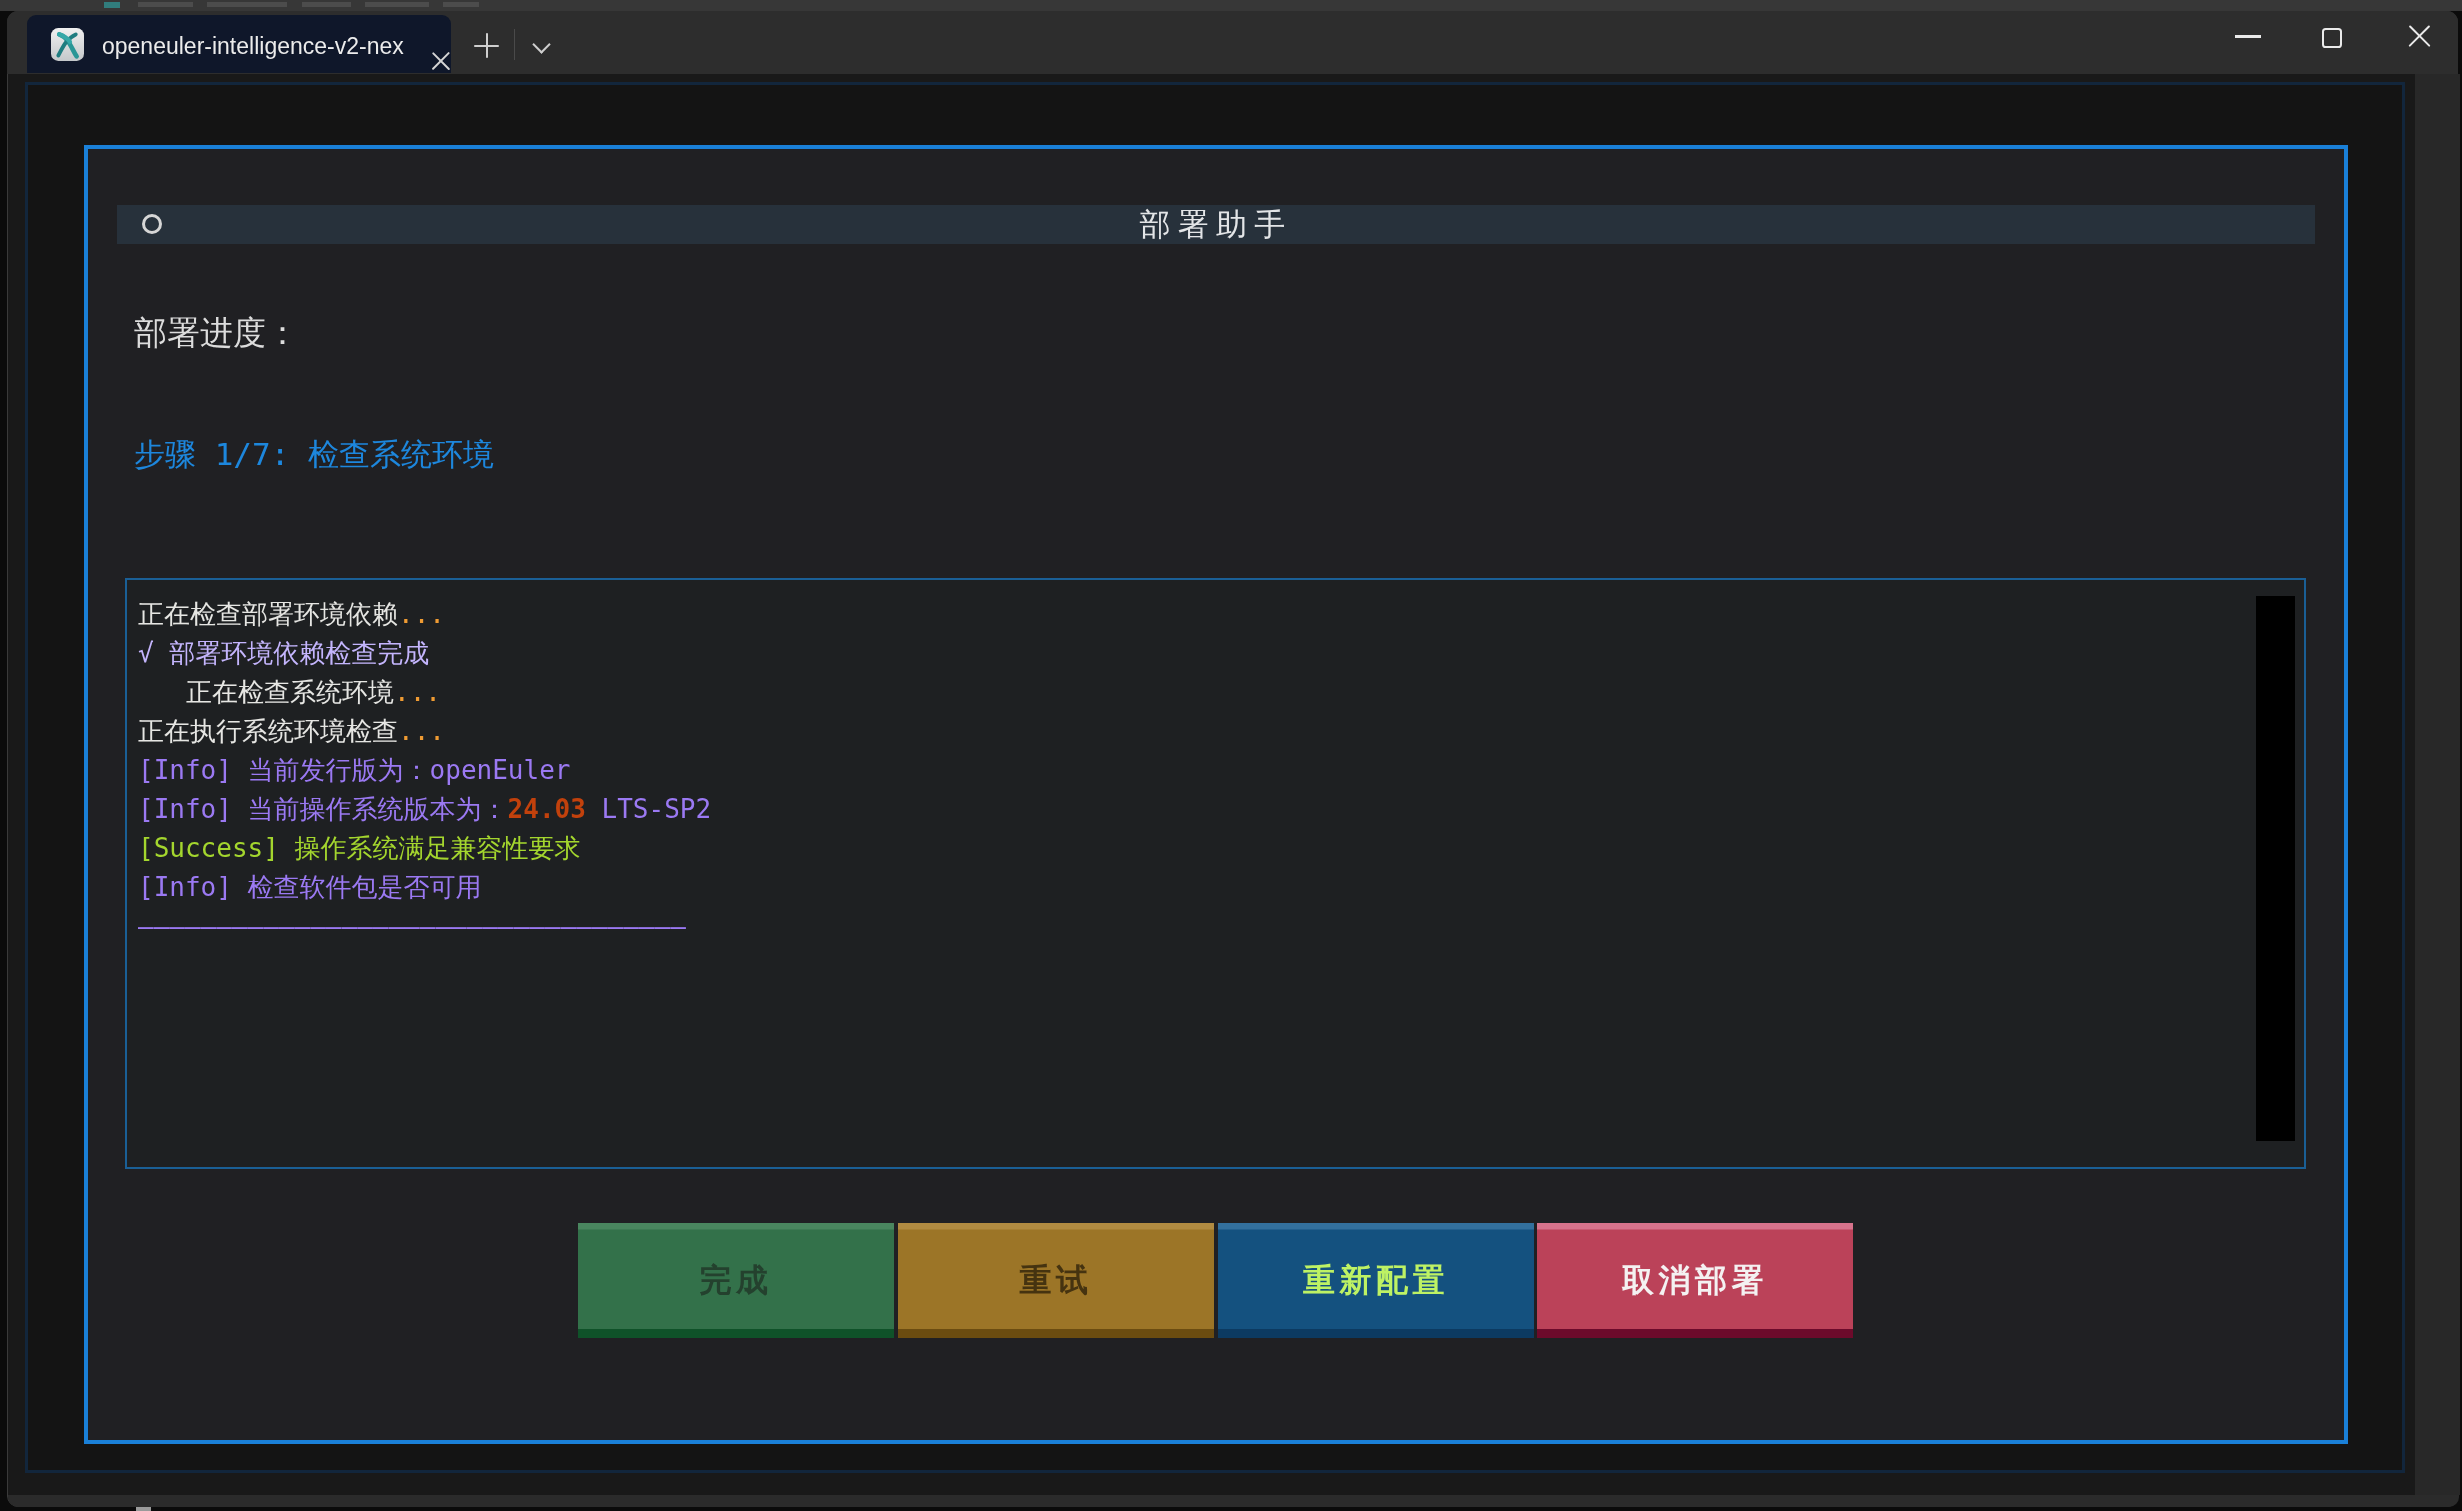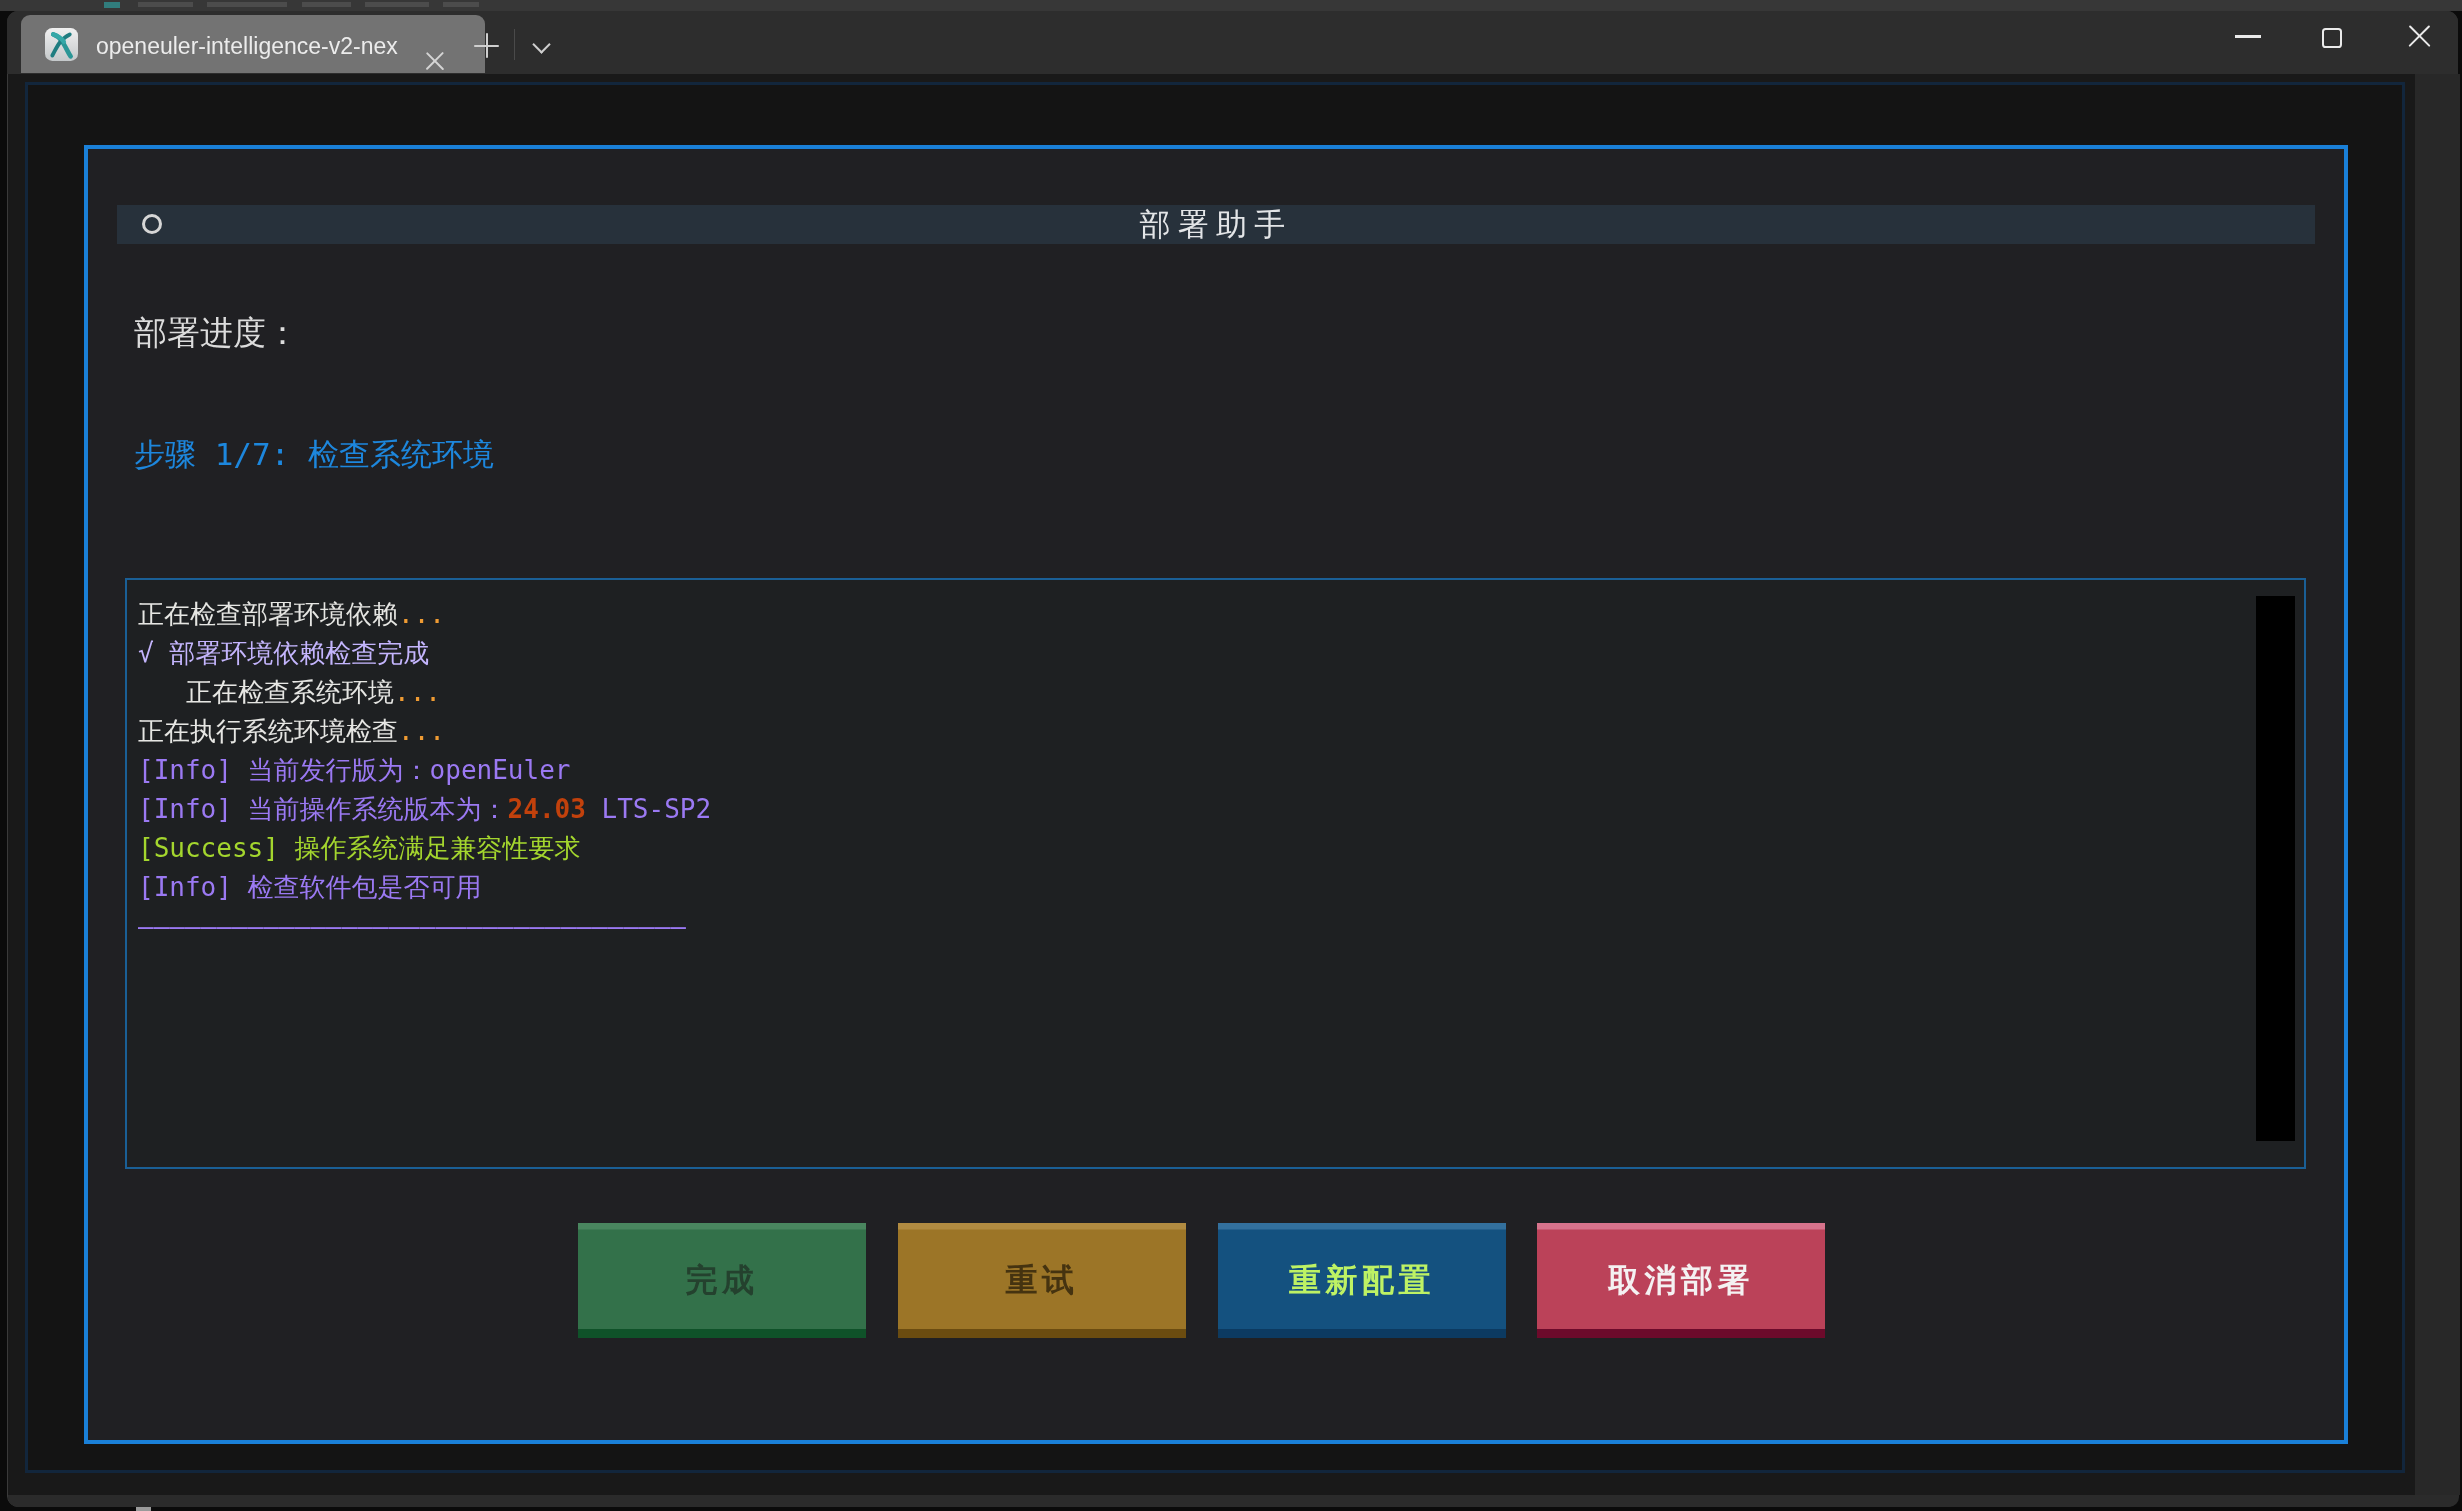--- a/index.html
+++ b/index.html
@@ -8,21 +8,21 @@
   .abs{position:absolute;}
 
   
   .top-sliver{left:0;top:0;width:2462px;height:11px;background:#373737;}
   .sliver-mark{top:1.8px;height:5.5px;background:#5f5f5f;opacity:.55;}
   .sliver-teal{top:1.8px;height:6.4px;background:#2f8f8f;opacity:.8;}
   .window{left:7.3px;top:11px;width:2451px;height:1496px;background:#1b1b1b;
           border:0.9px solid #3a3a3a;border-radius:11px;box-sizing:border-box;}
   .titlebar{left:7.3px;top:11px;width:2451px;height:63px;background:#2d2d2d;
             border-radius:11px 11px 0 0;}
-  .tab{left:21px;top:15.4px;width:464px;height:58px;background:#737373;
+  .tab{left:27px;top:15.4px;width:424px;height:58px;background:#0f172a;
        border-radius:9px 9px 0 0;}
   .tab-icon{left:51px;top:28px;width:33px;height:33px;border-radius:7.3px;
             background:linear-gradient(180deg,#f0f0f0,#c4c8ca);}
   .tab-label{left:102px;top:33px;font-size:23px;color:#ececec;white-space:nowrap;}
   .xbar{position:absolute;background:#d4d4d4;border-radius:1.8px;}
   .tab-close{left:403px;top:35px;width:22px;height:22px;}
   .tab-close .xbar{width:23.6px;height:2.3px;top:10px;left:-0.9px;}
   .newtab{left:474px;top:33px;width:25.4px;height:25.4px;}
   .newtab .bar{position:absolute;background:#cfcfcf;border-radius:0.9px;}
   .newtab .h{left:0;top:11.8px;width:25.4px;height:2.3px;}
@@ -61,21 +61,21 @@
   .step-line{left:134px;top:434px;font-size:31px;color:#1d87dd;
              font-family:"DejaVu Sans Mono",monospace;}
 
   .log-box{left:125px;top:578px;width:2181px;height:591px;background:#1e2022;
            border:2.7px solid #1a5f96;box-sizing:border-box;}
   .log-lines{left:138px;top:595px;width:2072px;
              font-family:"DejaVu Sans Mono",monospace;font-size:26px;}
   .log-line{height:39px;line-height:39px;white-space:pre;}
   .log-scrollbar{left:2256px;top:596px;width:39px;height:545px;background:#000;}
 
-  .btn{top:1223px;width:288px;height:115px;text-align:center;line-height:115px;
+  .btn{top:1223px;width:316px;height:115px;text-align:center;line-height:115px;
        font-size:32px;font-weight:bold;letter-spacing:4.5px;cursor:pointer;
        font-family:"DejaVu Sans Mono","Liberation Sans",monospace;}
 </style>
 </head>
 <body>
 
 <div class="screen">
 
   <div class="abs top-sliver">
     <div class="abs sliver-teal" style="left:104px;width:16.4px;"></div>

